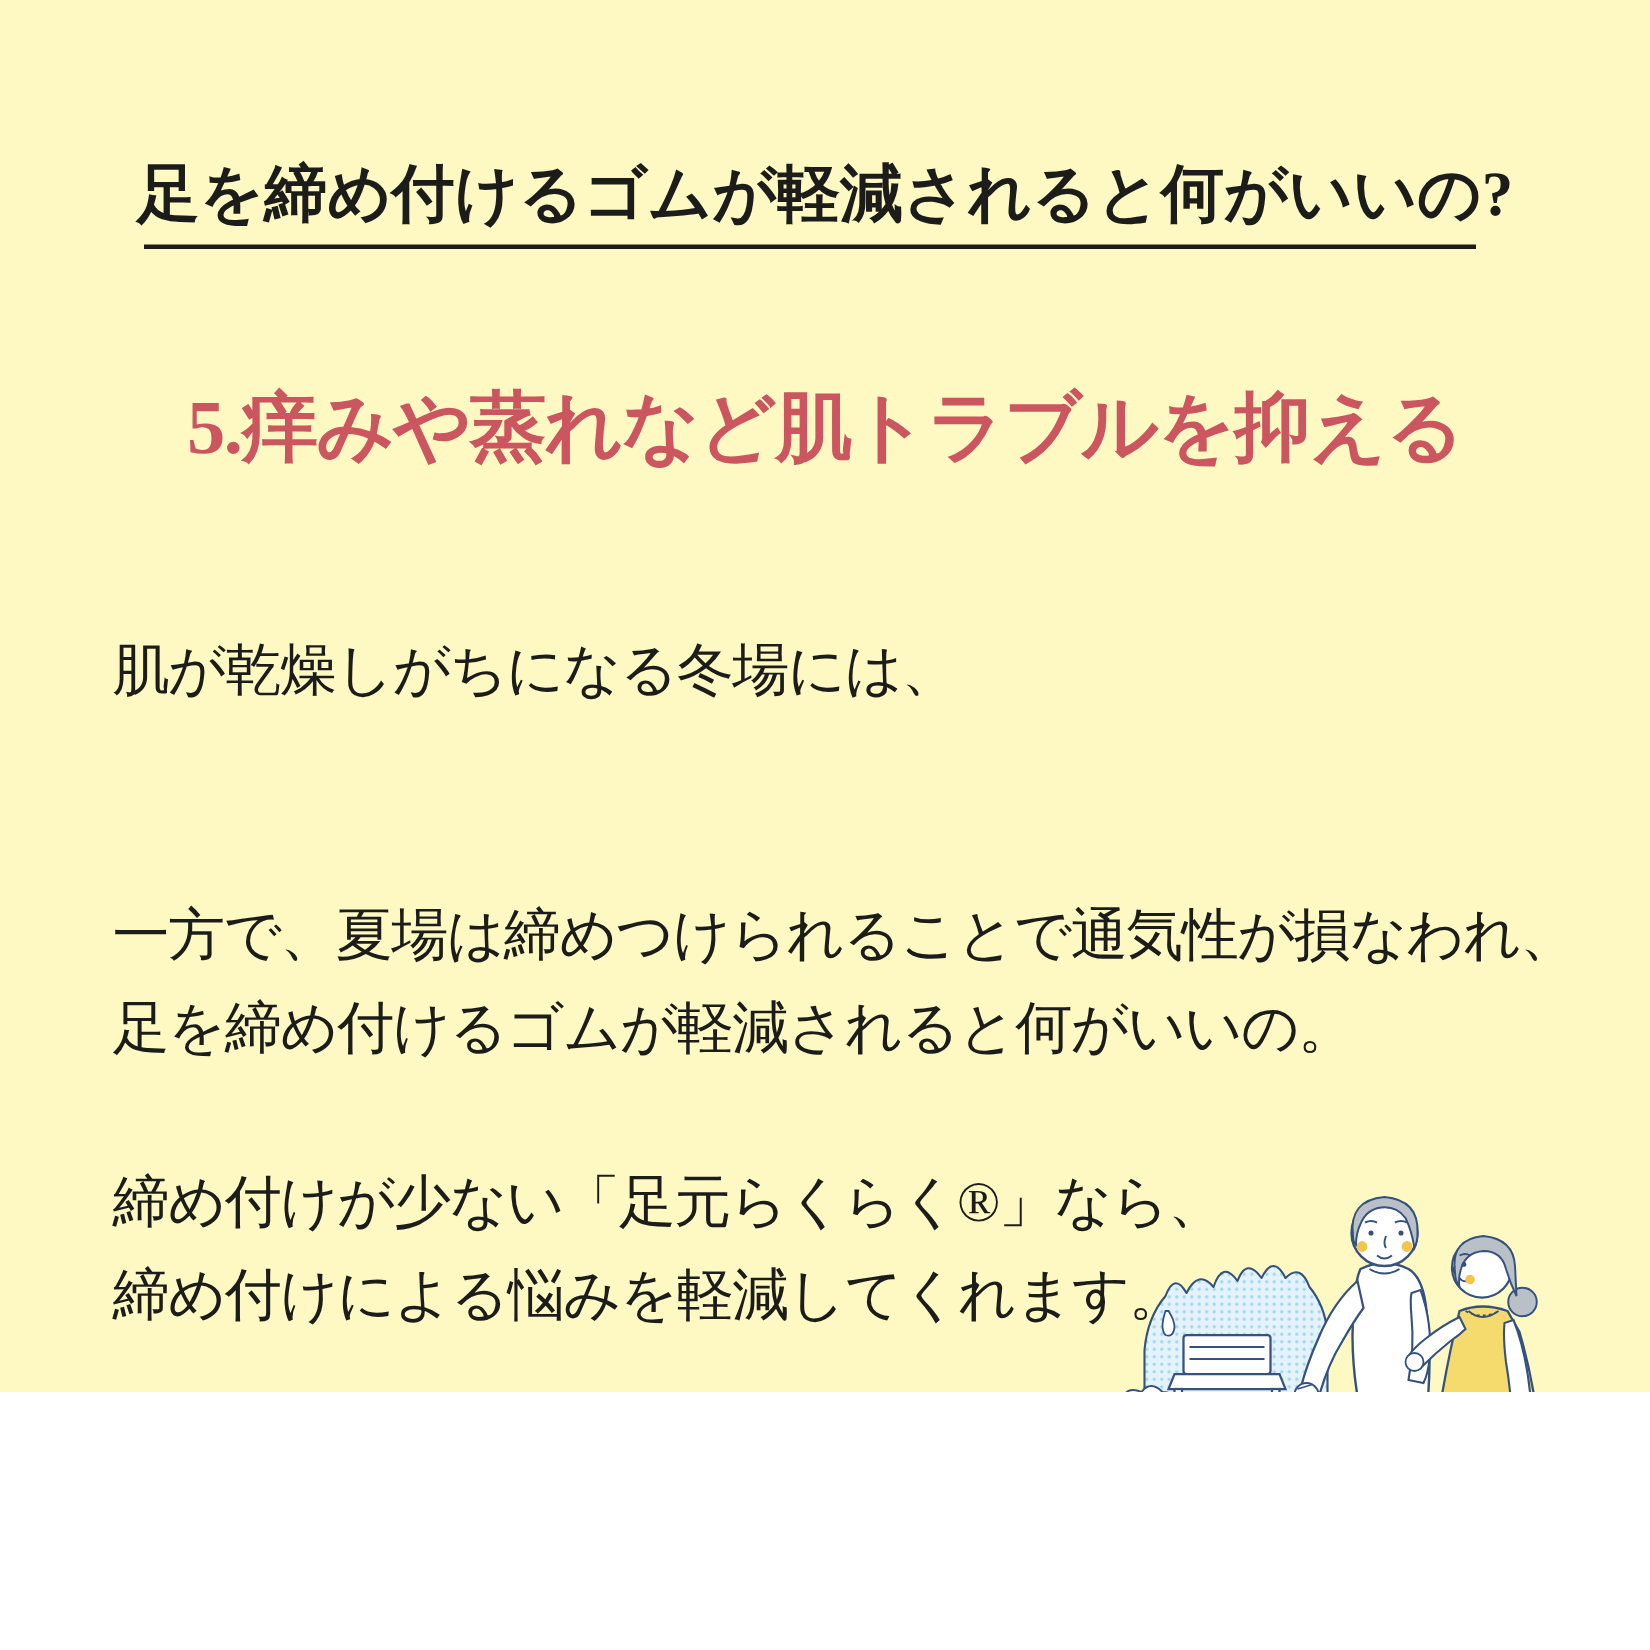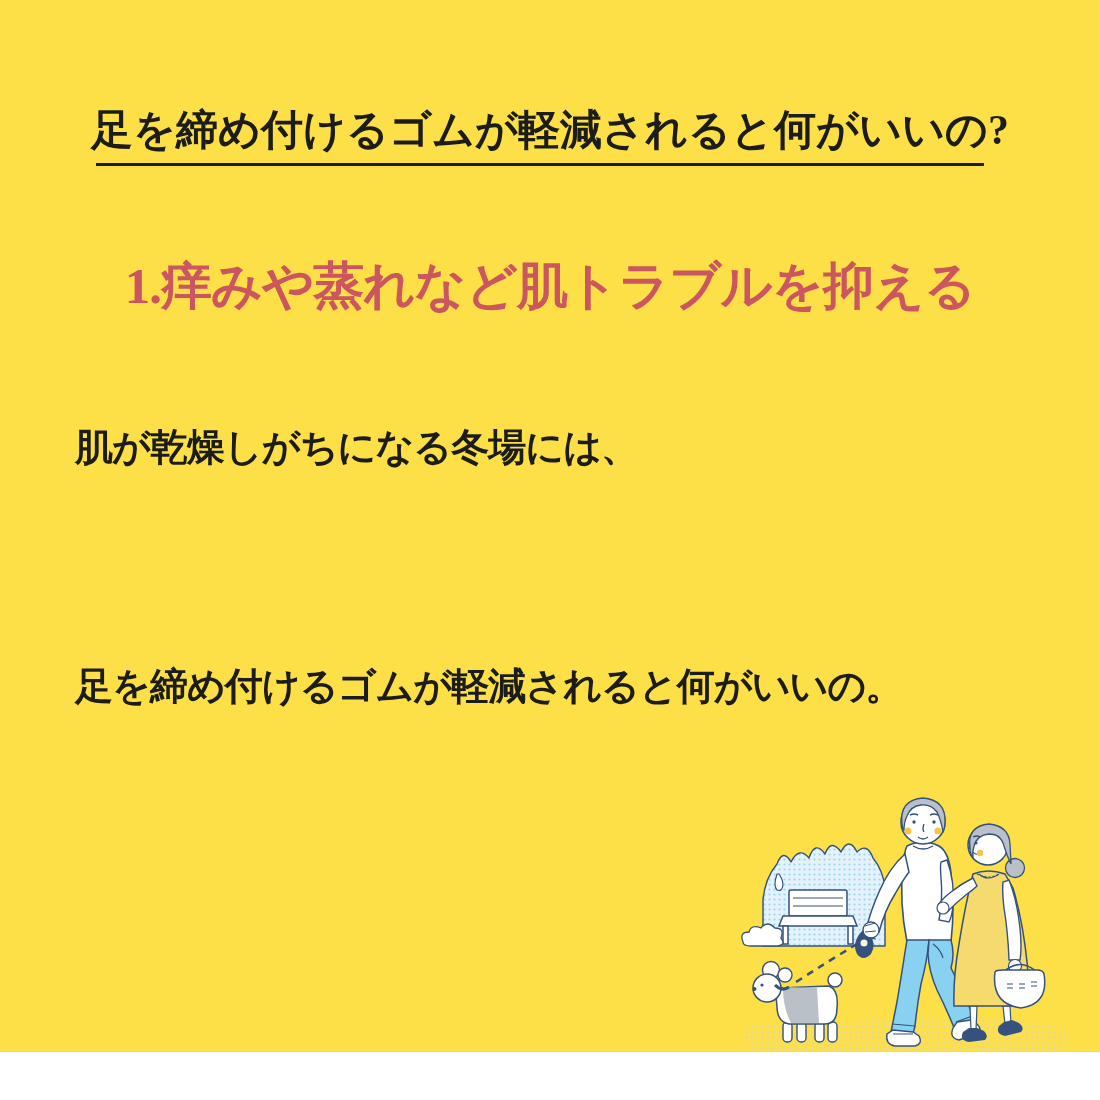--- a/index.html
+++ b/index.html
@@ -1,19 +1,19 @@
 <!DOCTYPE html>
 <html><head>
 <meta charset="utf-8">
 <style>
   html,body{margin:0;padding:0;}
   .canvas{
     position:relative;
-    width:1100px;height:1052px;
-    background:#fde047;
+    width:1100px;height:928px;
+    background:#fef9c3;
     overflow:hidden;
     font-family:"Liberation Serif","DejaVu Serif",serif;
     color:#1c1c1a;
   }
   .page-title{
     position:absolute;top:104px;left:0;width:1100px;
     margin:0;
     font-size:42px;font-weight:600;line-height:52px;
     text-align:center;letter-spacing:0px;
     color:#1c1c1a;
@@ -25,51 +25,52 @@
   .section-heading{
     position:absolute;top:252px;left:0;width:1100px;
     margin:0;
     font-size:51px;font-weight:600;line-height:68px;
     text-align:center;letter-spacing:-1px;
     color:#cb565f;
   }
   .para{
     position:absolute;left:75px;margin:0;
     font-size:38px;line-height:62px;letter-spacing:-1px;
-    font-weight:700;color:#1c1c1a;white-space:nowrap;
+    font-weight:400;color:#1c1c1a;white-space:nowrap;
   }
   .para-1{top:416px;}
   .para-2{top:593px;}
   .para-3{top:771px;}
   .illustration{
     position:absolute;left:727px;top:782px;
     width:360px;height:300px;
   }
 </style>
 </head>
 <body>
 
 <div class="canvas">
 
   <h1 class="page-title">足を締め付けるゴムが軽減されると何がいいの?</h1>
   <div class="title-underline"></div>
 
-  <h2 class="section-heading">1.痒みや蒸れなど肌トラブルを抑える</h2>
+  <h2 class="section-heading">5.痒みや蒸れなど肌トラブルを抑える</h2>
 
   <p class="para para-1">
     <span>肌が乾燥しがちになる冬場には、</span><br>
   </p>
 
   <p class="para para-2">
-    <br>
+    <span>一方で、夏場は締めつけられることで通気性が損なわれ、</span><br>
     <span>足を締め付けるゴムが軽減されると何がいいの。</span>
   </p>
 
   <p class="para para-3">
-    <br>
+    <span>締め付けが少ない「足元らくらく®」なら、</span><br>
+    <span>締め付けによる悩みを軽減してくれます。</span>
   </p>
 
   <svg class="illustration" viewBox="0 0 360 300" xmlns="http://www.w3.org/2000/svg">
     <defs>
       <pattern id="dotB" width="5" height="5" patternUnits="userSpaceOnUse">
         <rect width="5" height="5" fill="#e4f2fb"></rect>
         <circle cx="2.5" cy="2.5" r="1.1" fill="#9ed4f0"></circle>
       </pattern>
       <pattern id="dotS" width="5.5" height="5.5" patternUnits="userSpaceOnUse">
         <circle cx="2.7" cy="2.7" r="1.1" fill="#d8d4c0"></circle>

